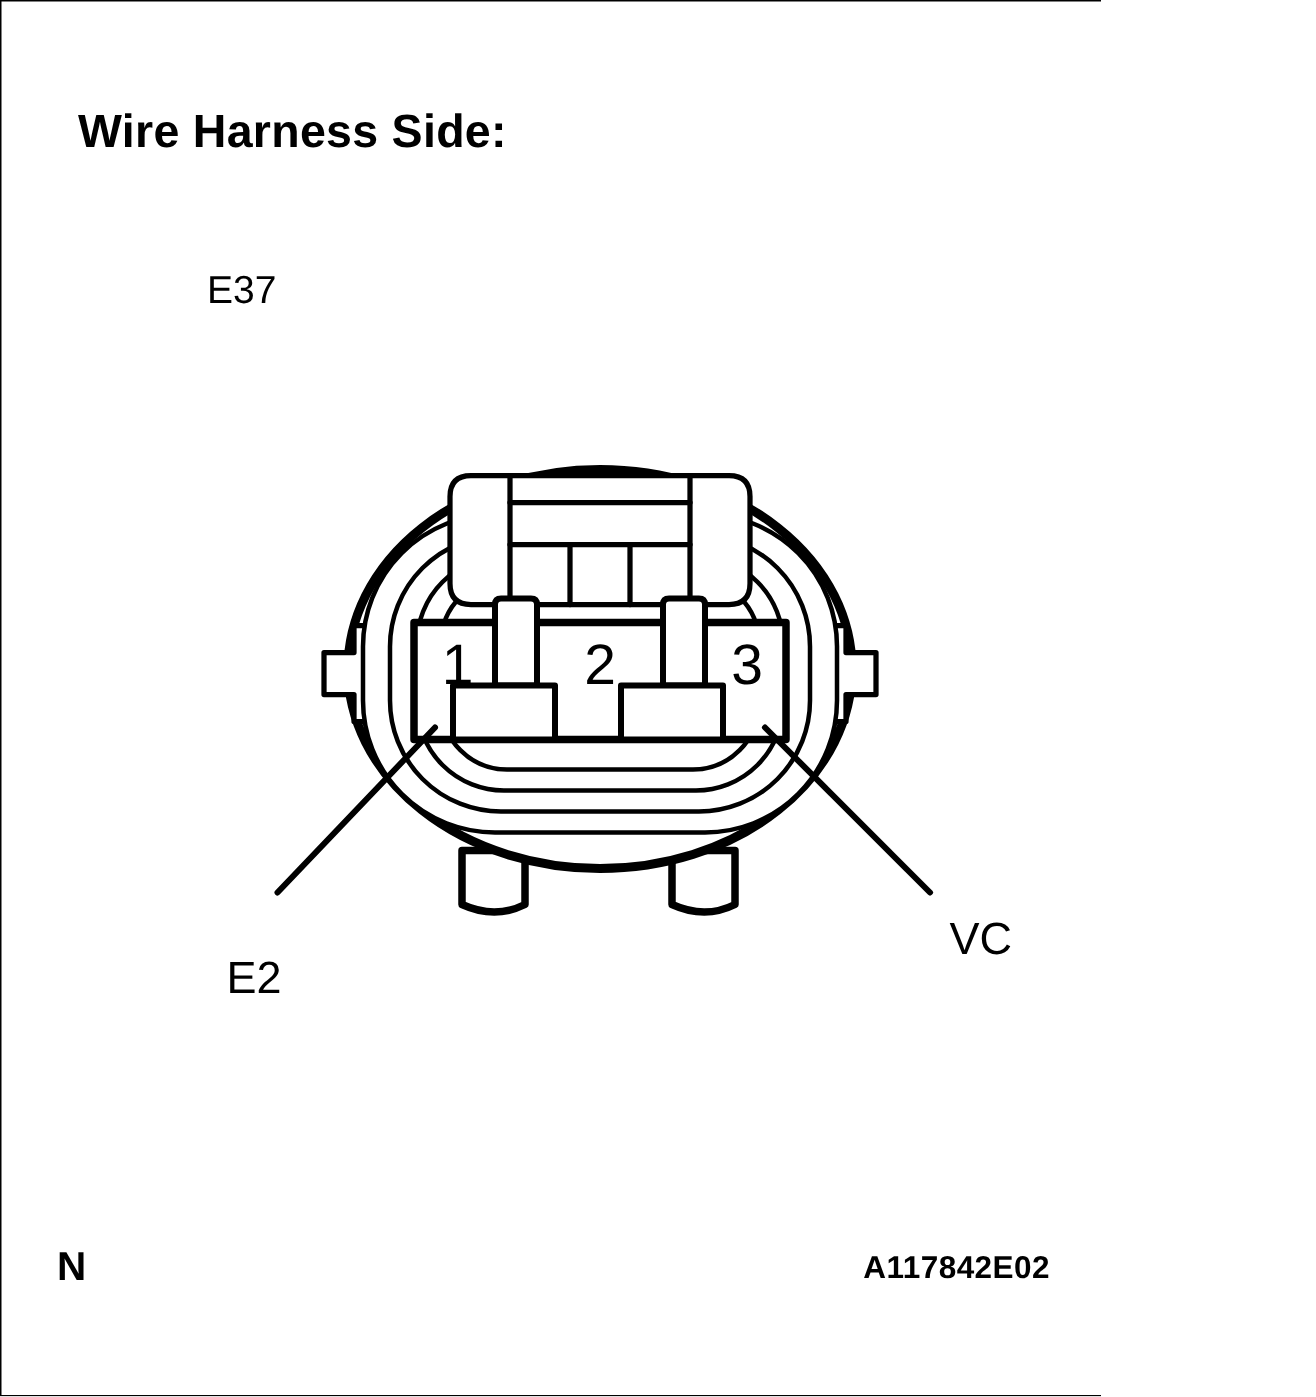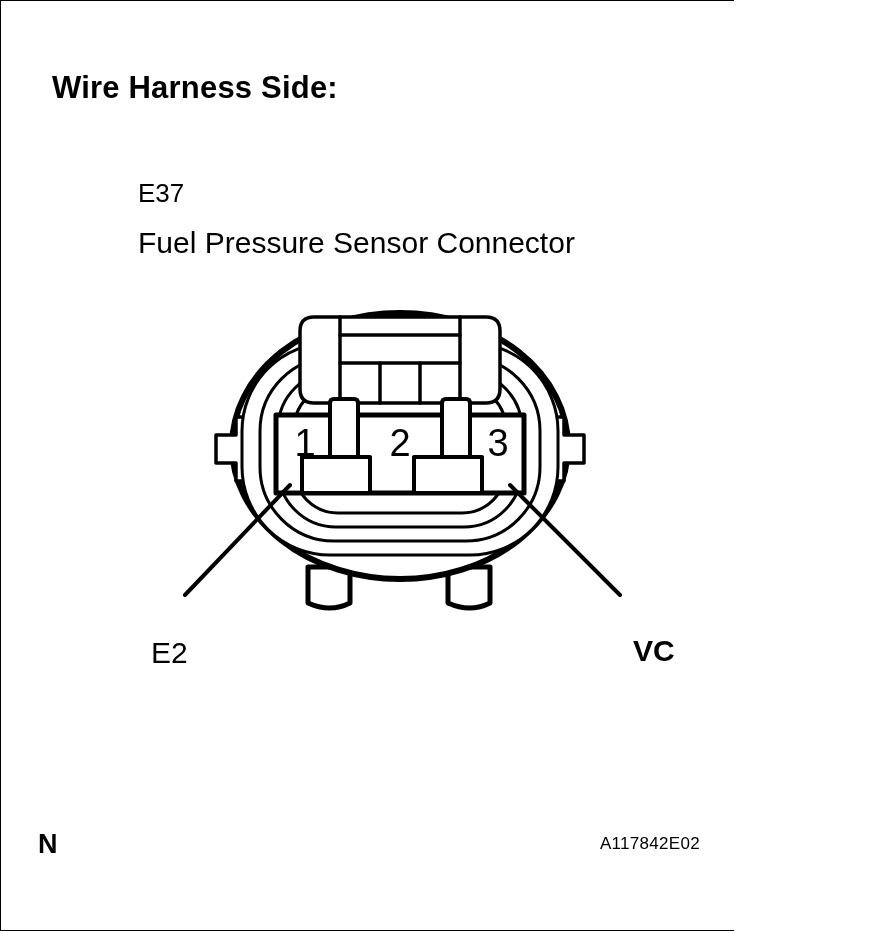--- a/index.html
+++ b/index.html
@@ -71,52 +71,50 @@
     font-size: 30px;
     font-weight: normal;
     white-space: nowrap;
   }
   #label-left {
     left: 151px;
     top: 636px;
   }
   #label-right {
     left: 633px;
-    top: 634px;
-    font-weight: bold;
+    top: 610px;
   }
   #sheet-mark {
     position: absolute;
     left: 38px;
     top: 829px;
     font-size: 27px;
     font-weight: bold;
   }
   #figure-code {
     position: absolute;
     right: 34px;
     top: 834px;
-    font-size: 17px;
-    font-weight: normal;
+    font-size: 21px;
+    font-weight: bold;
     letter-spacing: 0.3px;
     margin-left: 21px;
   }
 </style>
 </head>
 <body>
 
 <div id="page">
 
   <div class="page-border"></div>
 
   <div id="heading">Wire Harness Side:</div>
 
   <div id="connector-id">E37</div>
 
-  <div id="connector-name">Fuel Pressure Sensor Connector</div>
 
   <div id="figure">
     <svg viewBox="0 0 520 400" xmlns="http://www.w3.org/2000/svg">
 
       <g fill="none" stroke="#000000" stroke-linejoin="round" stroke-linecap="round">
 
         <g stroke-width="5">
           <path d="M128 272 L128 308 Q150 318 170 308 L170 272 Z" fill="#ffffff"></path>
         </g>
         <g stroke-width="5">

